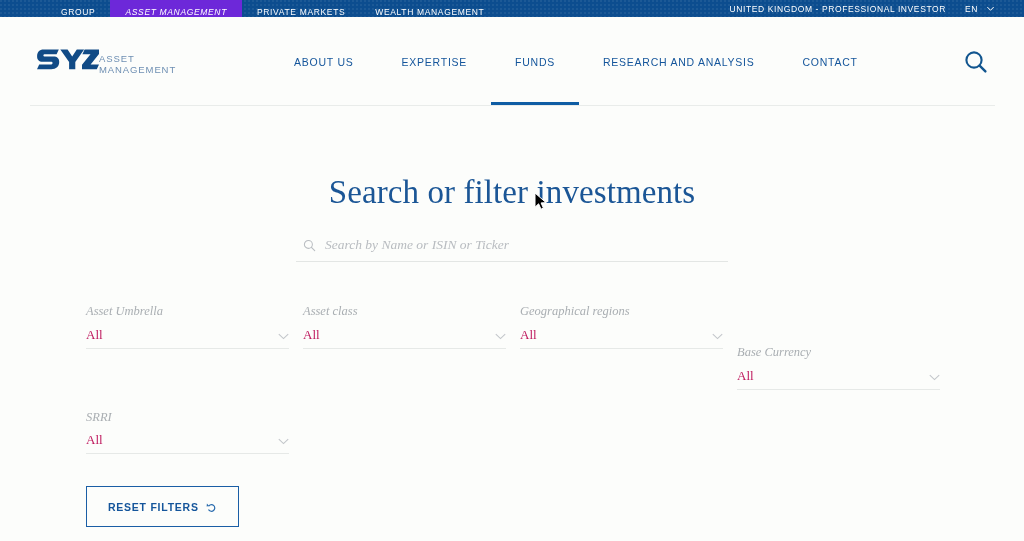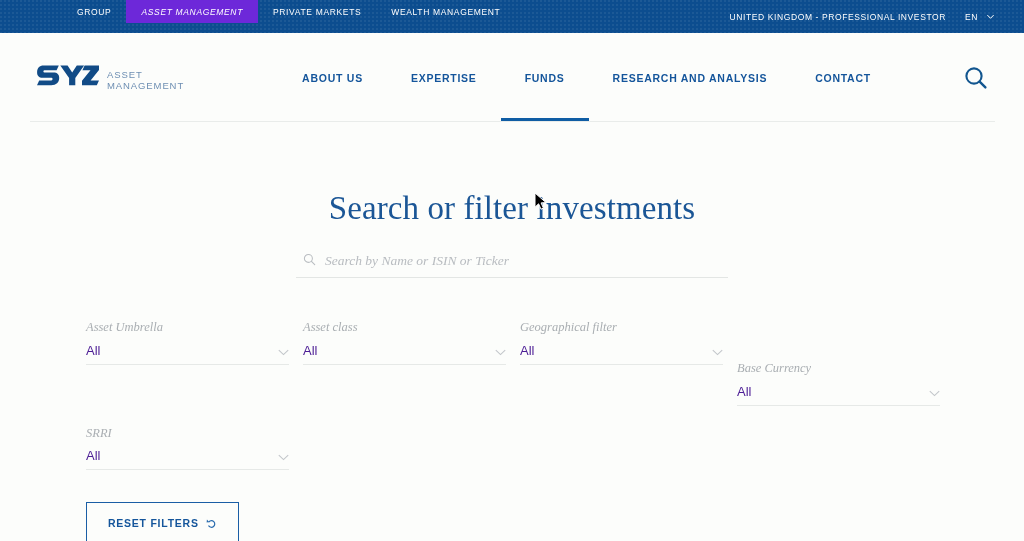--- a/index.html
+++ b/index.html
@@ -10,27 +10,26 @@
     width: 1024px;
     height: 541px;
     background: #fcfdfb;
     font-family: "Liberation Sans", sans-serif;
     overflow: hidden;
     position: relative;
   }
 
   
   .topbar {
-    height: 33px;
+    height: 17px;
     background: #0c4d8f;
     display: flex;
     align-items: stretch;
     position: relative;
     overflow: hidden;
-    padding-left: 16px;
   }
   .topbar::before {
     content: "";
     position: absolute;
     inset: 0;
     background-image:
       radial-gradient(circle at 1px 1px, rgba(255,255,255,0.07) 0.7px, transparent 0.9px);
     background-size: 4px 4px;
     pointer-events: none;
   }
@@ -99,21 +98,20 @@
   .header-inner {
     height: 89px;
     display: flex;
     align-items: center;
     position: relative;
   }
   .logo {
     margin-left: 37px;
     display: flex;
     align-items: flex-end;
-    gap: 8px;
     height: 30px;
   }
   .logo-mark-wrap { position: relative; }
   .logo-text {
     display: flex;
     flex-direction: column;
     line-height: 1.12;
     padding-bottom: 1px;
   }
   .logo-text span {
@@ -130,21 +128,21 @@
     height: 89px;
   }
   .mainnav-item {
     position: relative;
     padding: 0 24px;
     height: 85px;
     display: flex;
     align-items: center;
     color: #14559b;
     font-size: 10.5px;
-    font-weight: 700;
+    font-weight: 400;
     letter-spacing: 0.75px;
     white-space: nowrap;
     text-transform: uppercase;
   }
   .mainnav-item.active::after {
     content: "";
     position: absolute;
     left: 0;
     right: 0;
     bottom: -1px;
@@ -180,20 +178,21 @@
     color: #1b5696;
     font-weight: 400;
     margin-top: 68px;
     letter-spacing: 0.1px;
   }
 
   .searchbox {
     width: 425px;
     margin: 26px auto 4px auto;
     display: flex;
+    align-items: center;
     border-bottom: 1px solid #e3e6e4;
     padding-bottom: 8px;
     gap: 9px;
     padding-left: 7px;
   }
   .searchbox-icon {
     width: 13px;
     height: 13px;
     flex: 0 0 13px;
     display: block;
@@ -237,23 +236,23 @@
     line-height: 1;
   }
   .filter-select {
     display: flex;
     align-items: flex-end;
     justify-content: space-between;
     border-bottom: 1px solid #e6e9e7;
     padding-bottom: 7px;
   }
   .filter-value {
-    font-family: Liberation Sans, sans-serif;
+    font-family: Liberation Serif, serif;
     font-size: 13px;
-    color: #4c1d95;
+    color: #be185d;
     line-height: 1;
   }
   .filter-chevron {
     width: 11px;
     height: 7px;
     display: block;
     margin-bottom: 1px;
   }
 
   
@@ -381,21 +380,21 @@
       <div class="filter-label">Asset class</div>
       <div class="filter-select">
         <span class="filter-value">All</span>
         <svg class="filter-chevron" viewBox="0 0 11 7" aria-hidden="true">
           <path d="M0.8 1.2 L5.5 5.6 L10.2 1.2" fill="none" stroke="#c2c6ca" stroke-width="1.1"></path>
         </svg>
       </div>
     </div>
 
     <div class="filter">
-      <div class="filter-label">Geographical filter</div>
+      <div class="filter-label">Geographical regions</div>
       <div class="filter-select">
         <span class="filter-value">All</span>
         <svg class="filter-chevron" viewBox="0 0 11 7" aria-hidden="true">
           <path d="M0.8 1.2 L5.5 5.6 L10.2 1.2" fill="none" stroke="#c2c6ca" stroke-width="1.1"></path>
         </svg>
       </div>
     </div>
 
     <div class="filter">
       <div class="filter-label">Base Currency</div>

